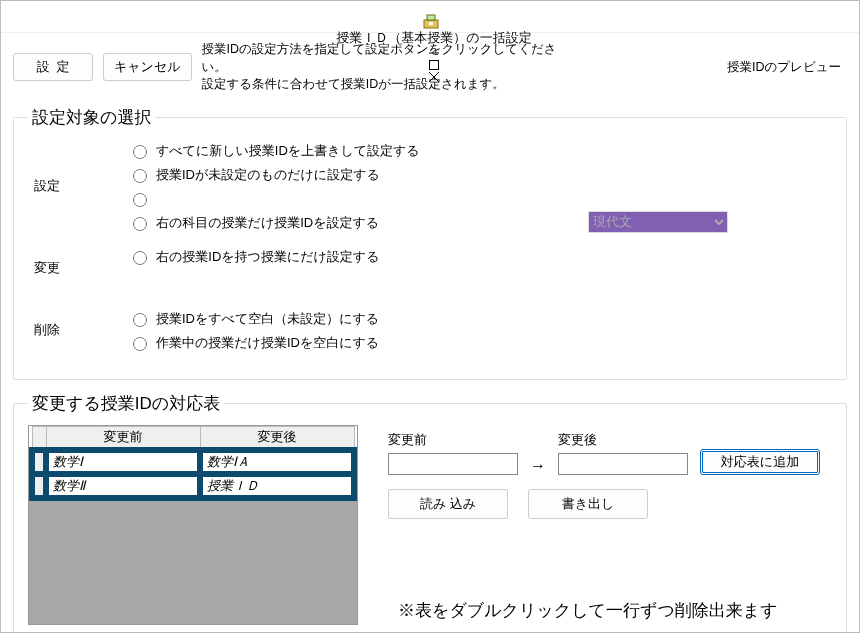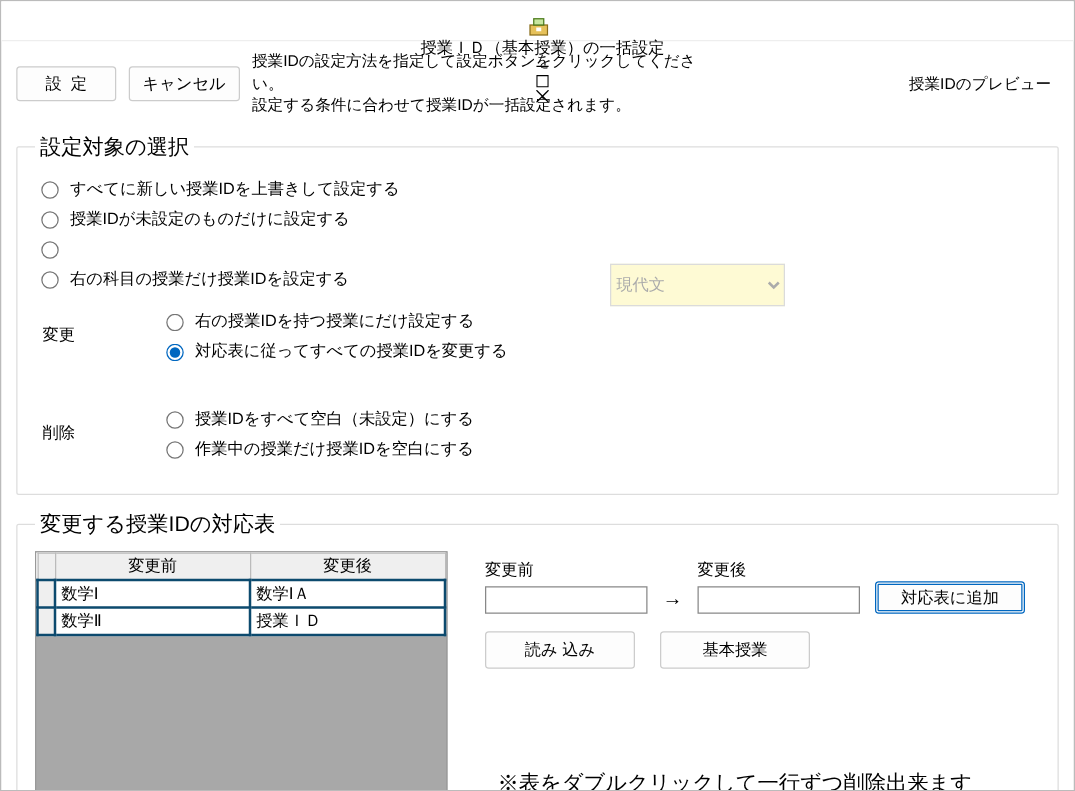--- a/index.html
+++ b/index.html
@@ -102,25 +102,25 @@
     width:14px; height:14px;
     accent-color:#0067c0;
   }
   .selectwrap {
     position:absolute;
     left:460px;
     margin-top:-24px;
   }
   select.subject {
     width:140px;
-    height:34px;
+    height:22px;
     font-size:13px;
     color:#888;
     border:1px solid #ccc;
-    background:#fef9c3;
+    background:#4c1d95;
   }
   .tablewrap {
     display:flex;
     gap:30px;
     align-items:flex-start;
   }
   .gridbox {
     width:330px;
     height:200px;
     border:1px solid #999;
@@ -138,25 +138,26 @@
     border:1px solid #bbb;
     font-weight:normal;
     font-size:13px;
     height:22px;
   }
   table.grid th.rowhead {
     width:14px;
     background:#efefef;
   }
   table.grid td {
-    border:2px solid #0c4a6e;
+    border:6px solid #0c4a6e;
     font-size:13px;
     height:22px;
     padding:0 4px;
     background:#fff;
+    font-style:italic;
   }
   table.grid td.rowhead {
     width:14px;
     background:#efefef;
   }
   .formcol {
     flex:1;
     padding-top:6px;
   }
   .formrow {
@@ -229,20 +230,21 @@
       <span>授業IDの設定方法を指定して設定ボタンをクリックしてください。</span><br>
       <span>設定する条件に合わせて授業IDが一括設定されます。</span>
     </div>
     <div class="preview">授業IDのプレビュー</div>
   </div>
 
   <fieldset class="group">
     <legend>設定対象の選択</legend>
 
     <div class="row">
+      <div class="rowlabel" style="padding-top:38px">設定</div>
       <div class="opts" style="position:relative">
         <label class="opt">
           <input type="radio" name="mode" style="">
           <span>すべてに新しい授業IDを上書きして設定する</span>
         </label>
         <label class="opt">
           <input type="radio" name="mode" style="">
           <span>授業IDが未設定のものだけに設定する</span>
         </label>
         <label class="opt">
@@ -259,24 +261,20 @@
         </div>
       </div>
     </div>
 
     <div class="row" style="margin-top:10px">
       <div class="rowlabel" style="padding-top:14px">変更</div>
       <div class="opts">
         <label class="opt">
           <input type="radio" name="mode" style="">
           <span>右の授業IDを持つ授業にだけ設定する</span>
-        </label>
-        <label class="opt">
-          <input type="radio" name="mode" checked="" style="">
-          <span>対応表に従ってすべての授業IDを変更する</span>
         </label>
       </div>
     </div>
 
     <div class="row" style="margin-top:30px">
       <div class="rowlabel" style="padding-top:14px">削除</div>
       <div class="opts">
         <label class="opt">
           <input type="radio" name="mode" style="">
           <span>授業IDをすべて空白（未設定）にする</span>
@@ -328,21 +326,21 @@
           <div class="arrow">→</div>
           <div class="field">
             <label>変更後</label>
             <input type="text" style="">
           </div>
           <button class="std focus" style="min-width:120px;height:26px">対応表に追加</button>
         </div>
 
         <div class="btnrow">
           <button class="std">読み 込み</button>
-          <button class="std">基本授業</button>
+          <button class="std">書き出し</button>
         </div>
 
         <div class="hint">※表をダブルクリックして一行ずつ削除出来ます</div>
       </div>
     </div>
   </fieldset>
 
 </div>
 
 </body></html>

